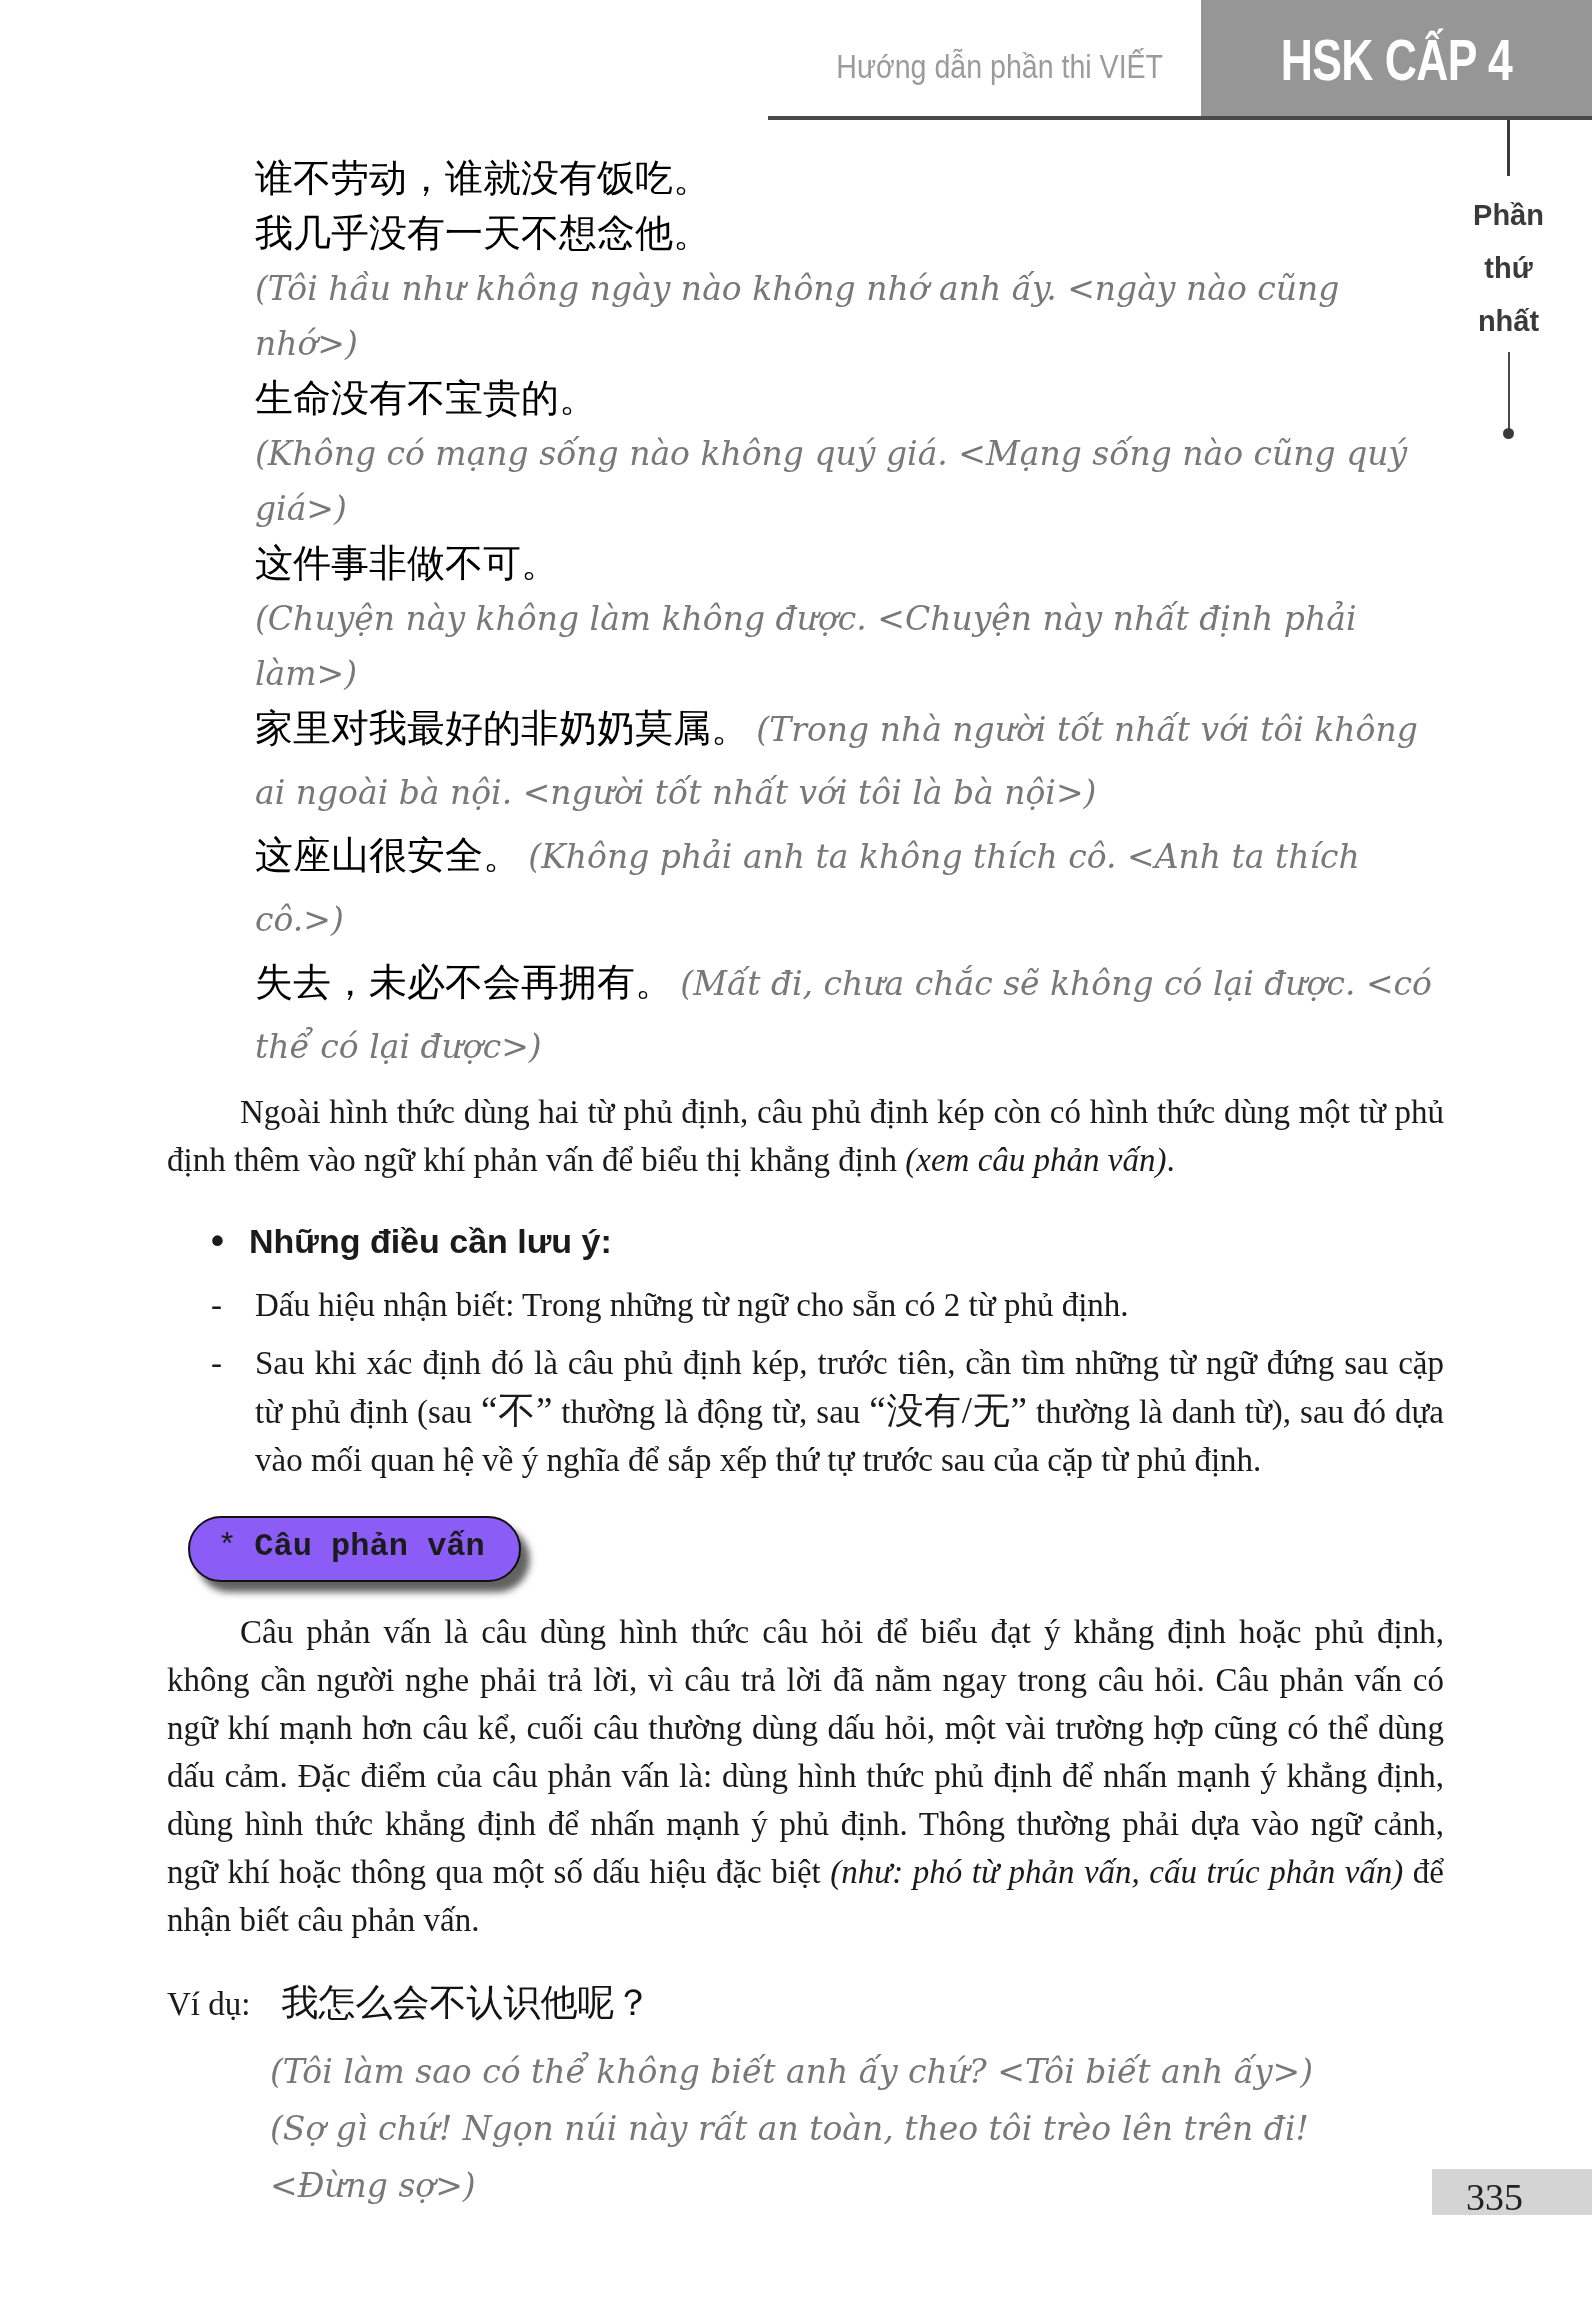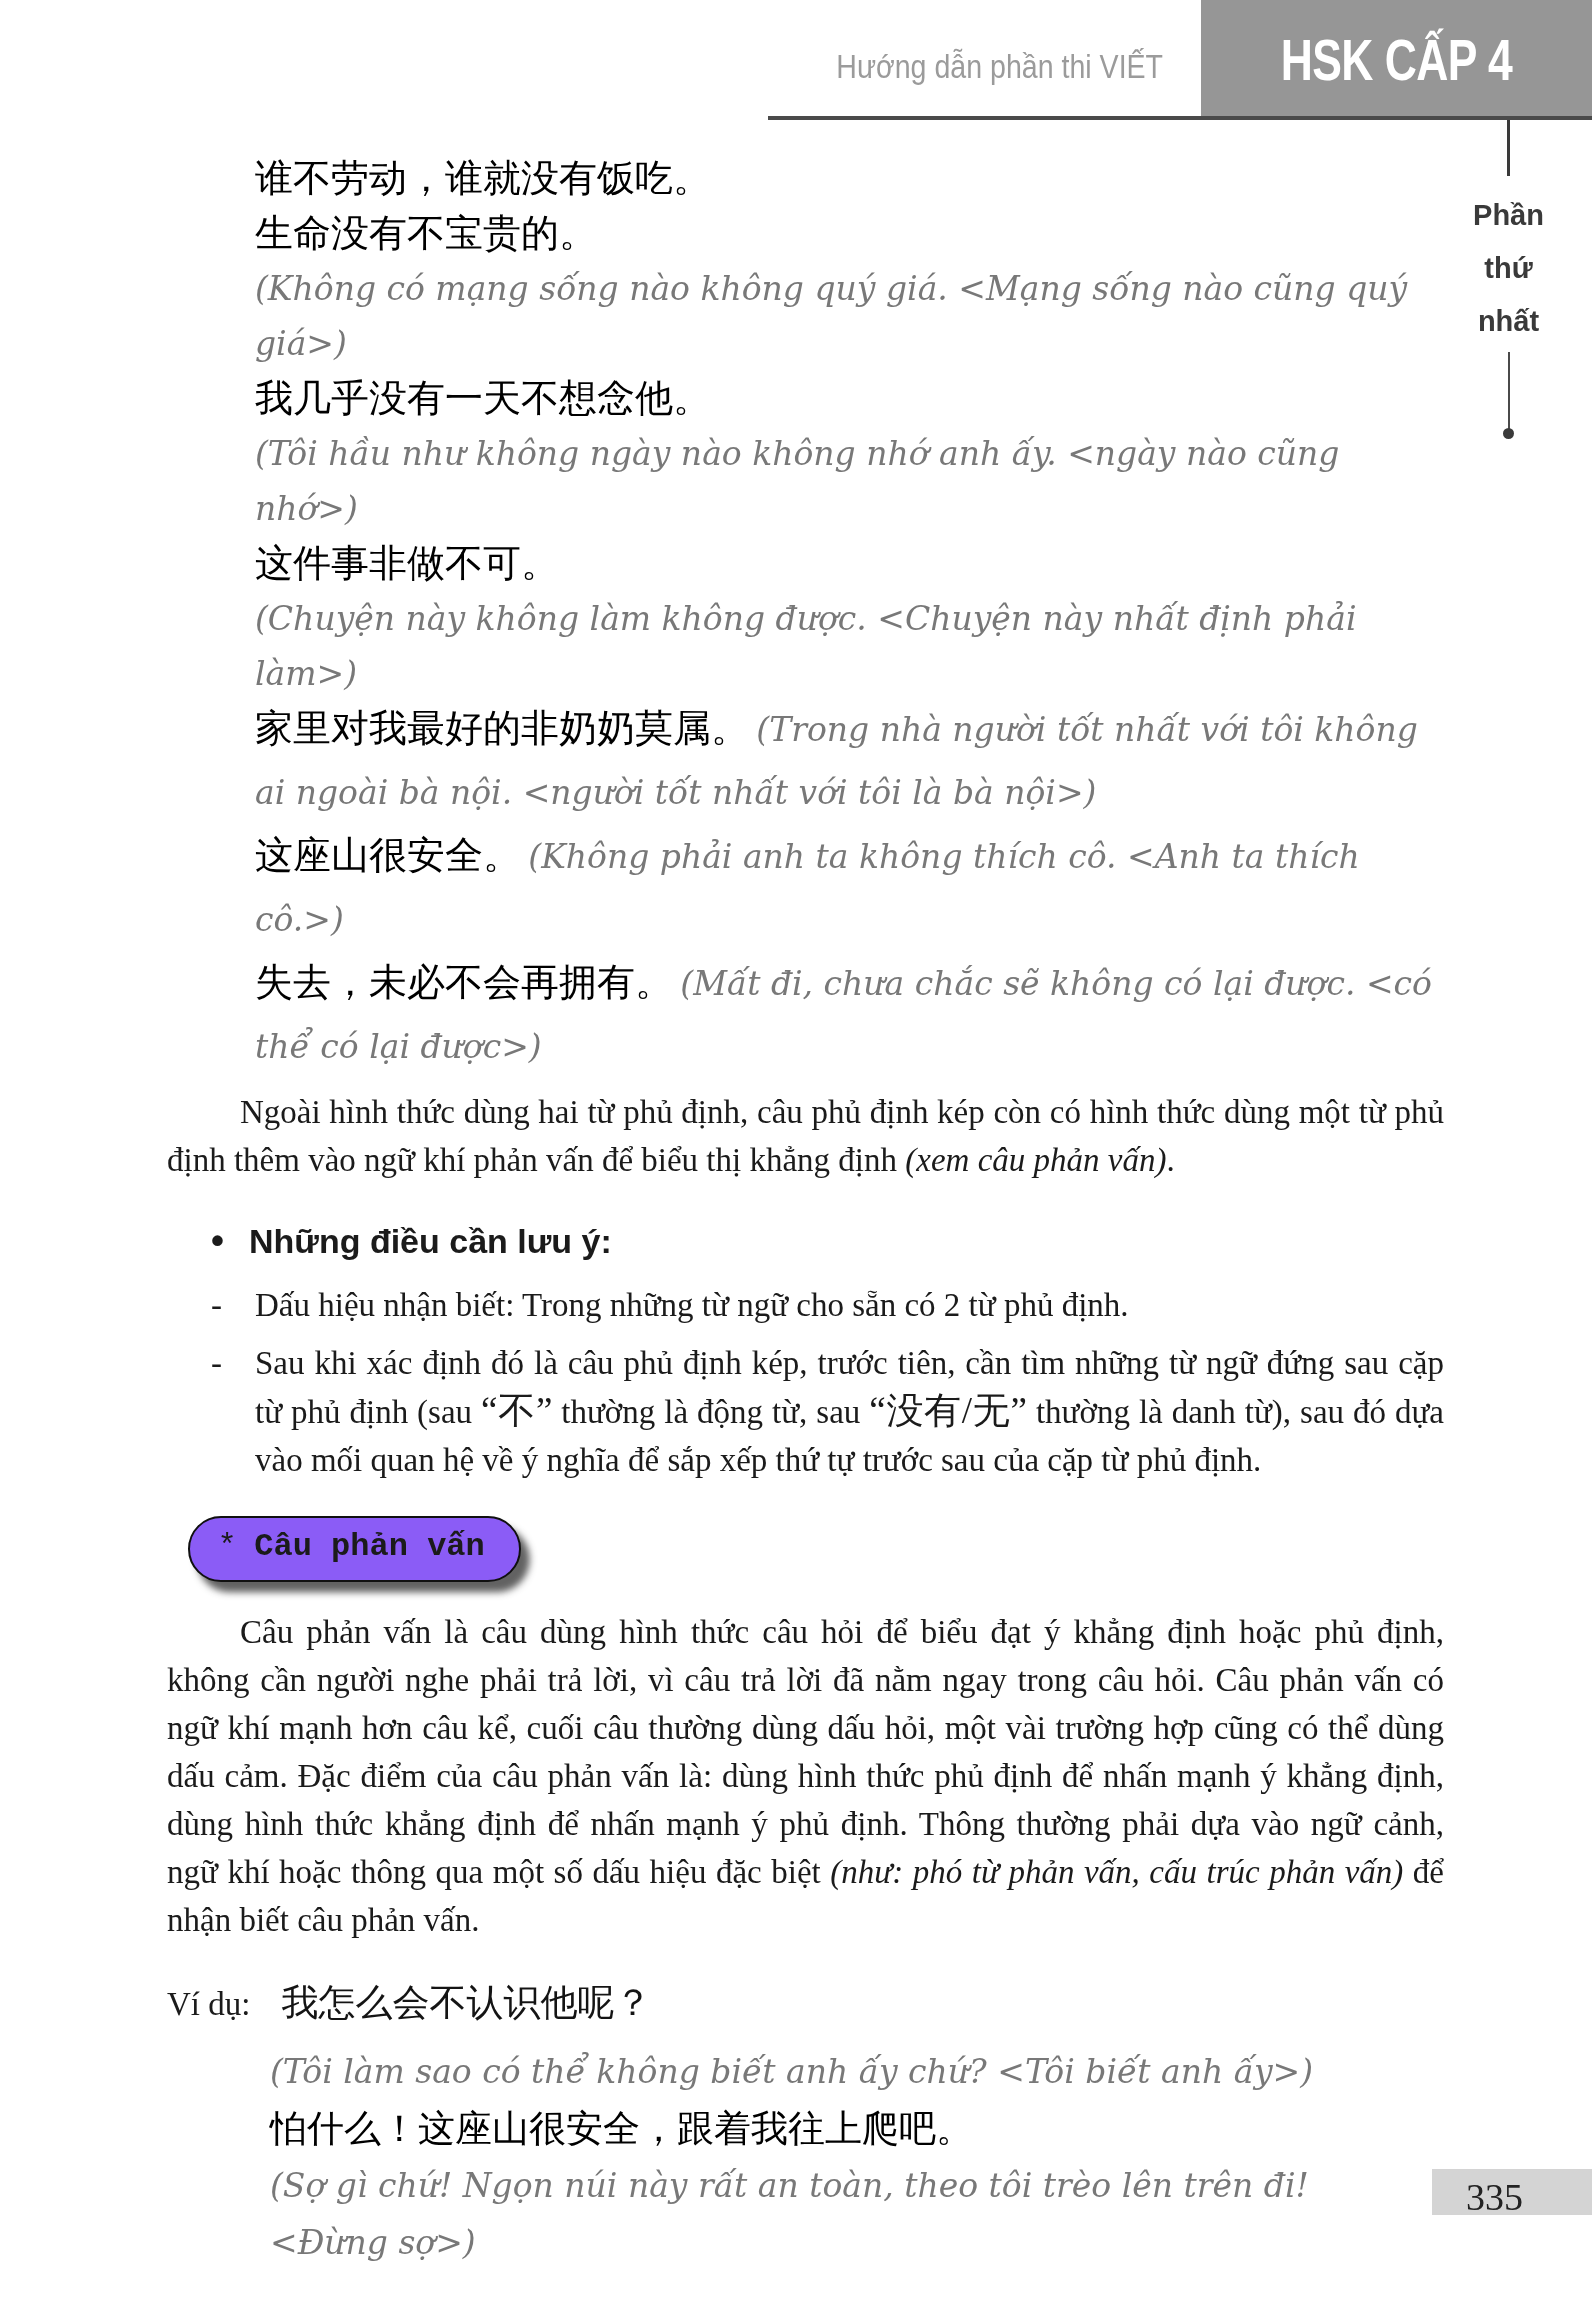--- a/index.html
+++ b/index.html
@@ -88,26 +88,26 @@
 <div class="sb-line-bottom"></div>
 <div class="sb-dot"></div>
 
 <div class="content">
 
   <div class="examples">
     <div class="ex">
       <div class="ex-zh">谁不劳动，谁就没有饭吃。</div>
     </div>
     <div class="ex">
+      <div class="ex-zh">我几乎没有一天不想念他。</div>
+      <div class="ex-vi">(Tôi hầu như không ngày nào không nhớ anh ấy. &lt;ngày nào cũng nhớ&gt;)</div>
+    </div>
+    <div class="ex">
       <div class="ex-zh">生命没有不宝贵的。</div>
       <div class="ex-vi">(Không có mạng sống nào không quý giá. &lt;Mạng sống nào cũng quý giá&gt;)</div>
-    </div>
-    <div class="ex">
-      <div class="ex-zh">我几乎没有一天不想念他。</div>
-      <div class="ex-vi">(Tôi hầu như không ngày nào không nhớ anh ấy. &lt;ngày nào cũng nhớ&gt;)</div>
     </div>
     <div class="ex">
       <div class="ex-zh">这件事非做不可。</div>
       <div class="ex-vi">(Chuyện này không làm không được. &lt;Chuyện này nhất định phải làm&gt;)</div>
     </div>
     <div class="ex">
       <span class="ex-zh">家里对我最好的非奶奶莫属。</span><span class="ex-vi inline">(Trong nhà người tốt nhất với tôi không ai ngoài bà nội. &lt;người tốt nhất với tôi là bà nội&gt;)</span>
     </div>
     <div class="ex">
       <span class="ex-zh">这座山很安全。</span><span class="ex-vi inline">(Không phải anh ta không thích cô. &lt;Anh ta thích cô.&gt;)</span>
@@ -139,21 +139,20 @@
     </div>
   </div>
 
   <p class="para p2"><span>Câu phản vấn là câu dùng hình thức câu hỏi để biểu đạt ý khẳng định hoặc phủ định, không cần người nghe phải trả lời, vì câu trả lời đã nằm ngay trong câu hỏi. Câu phản vấn có ngữ khí mạnh hơn câu kể, cuối câu thường dùng dấu hỏi, một vài trường hợp cũng có thể dùng dấu cảm. Đặc điểm của câu phản vấn là: dùng hình thức phủ định để nhấn mạnh ý khẳng định, dùng hình thức khẳng định để nhấn mạnh ý phủ định. Thông thường phải dựa vào ngữ cảnh, ngữ khí hoặc thông qua một số dấu hiệu đặc biệt </span><span class="it">(như: phó từ phản vấn, cấu trúc phản vấn)</span><span> để nhận biết câu phản vấn.</span></p>
 
   <div class="vidu">
     <span class="vidu-label">Ví dụ:</span><span class="vidu-zh">我怎么会不认识他呢？</span>
   </div>
   <div class="ex2">
     <div class="ln ex-vi">(Tôi làm sao có thể không biết anh ấy chứ? &lt;Tôi biết anh ấy&gt;)</div>
-    <div class="ln ex-zh">怕什么！这座山很安全，跟着我往上爬吧。</div>
     <div class="ln ex-vi">(Sợ gì chứ! Ngọn núi này rất an toàn, theo tôi trèo lên trên đi! &lt;Đừng sợ&gt;)</div>
   </div>
 
 </div>
 
 <div class="pagebox">
   <div class="pagenum">335</div>
 </div>
 
 

